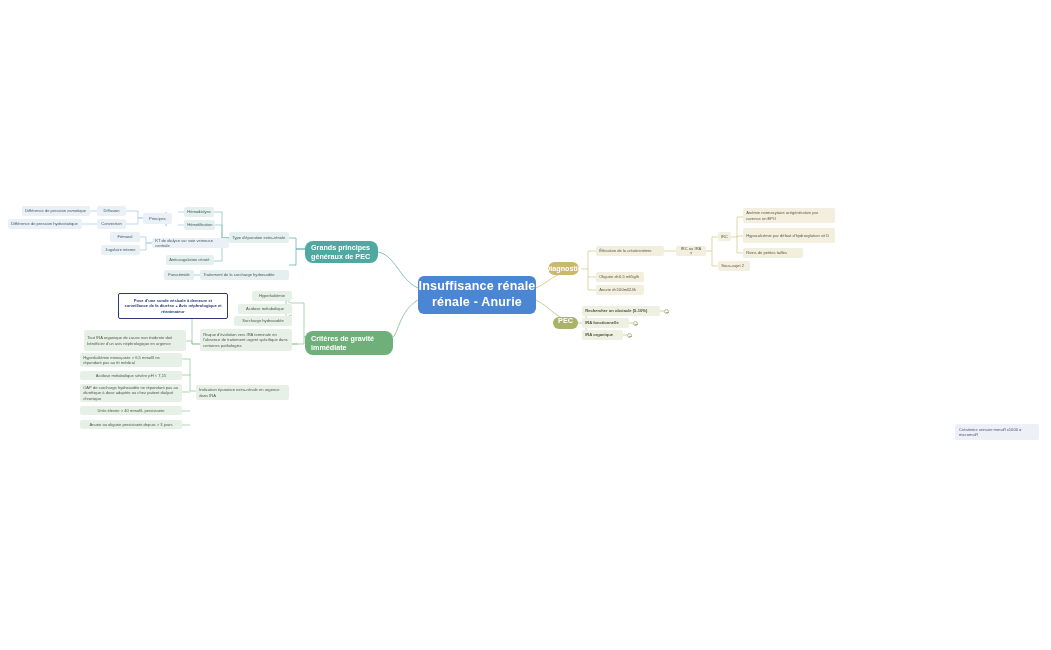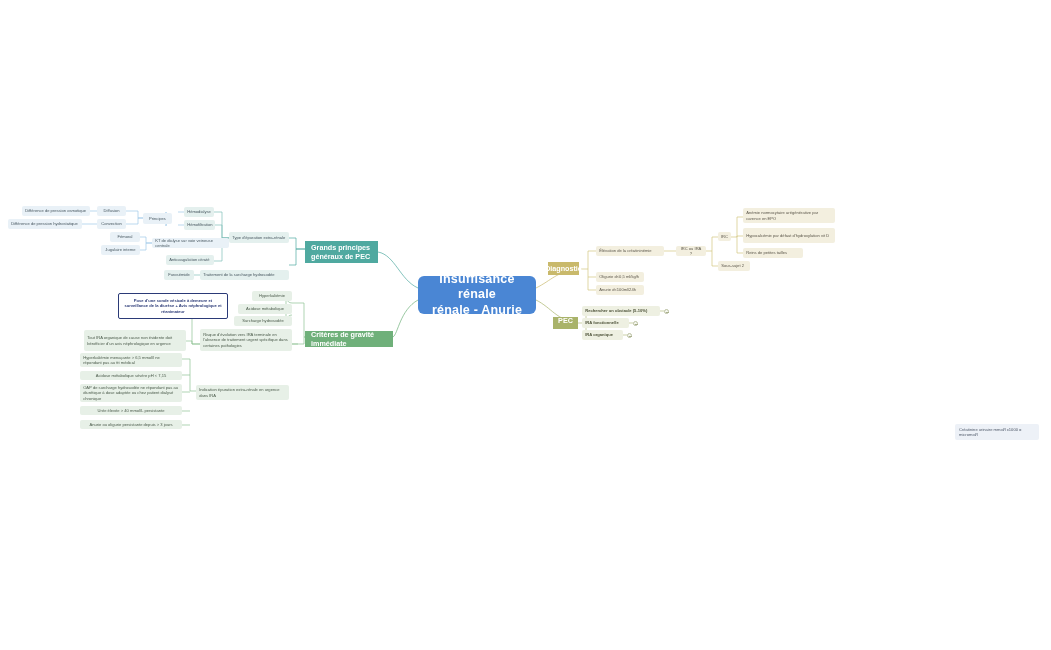--- a/index.html
+++ b/index.html
@@ -6,24 +6,24 @@
   body{width:1051px;height:650px;position:relative;overflow:hidden;
        font-family:"Liberation Sans","DejaVu Sans",sans-serif;
        -webkit-font-smoothing:antialiased;}
   #canvas{position:absolute;left:0;top:0;width:1051px;height:650px;}
   svg.edges{position:absolute;left:0;top:0;width:1051px;height:650px;pointer-events:none;}
   .node{position:absolute;box-sizing:border-box;border-radius:3px;
         line-height:1.25;}
   
   .central{background:#4a86d4;color:#ffffff;font-size:12.5px;font-weight:bold;
            border-radius:6px;text-align:center;display:flex;align-items:center;
-           justify-content:center;padding:6px 8px;letter-spacing:.2px;}
+           justify-content:center;padding:6px 0;letter-spacing:.2px;}
   
   .topic{font-size:7.2px;font-weight:bold;color:#ffffff;display:flex;
-         align-items:center;padding:4px 6px;border-radius:0;}
+         align-items:center;padding:4px 6px;border-radius:8px;}
   .topic-teal{background:#4fa9a0;}
   .topic-green{background:#6fb07a;}
   .topic-olive{background:#c9b96b;color:#ffffff;justify-content:center;}
   .topic-olive2{background:#a9b36a;color:#ffffff;justify-content:center;}
   
   .leaf{font-size:4.1px;color:#4a4a48;padding:2.4px 3.2px;border-radius:2px;
         display:flex;align-items:center;}
   .leaf-blue{background:#e9f1f7;color:#46565f;}
   .leaf-teal{background:#e4f0ee;color:#46565f;}
   .leaf-green{background:#e7f0e7;color:#4a5a4a;}
@@ -118,21 +118,21 @@
     <div>
       <div>Insuffisance rénale</div>
       <div>rénale - Anurie</div>
     </div>
   </div>
 
   <div class="node topic topic-teal" style="left:305px;top:241px;width:73px;height:22px;">
     <span>Grands principes généraux de PEC</span>
   </div>
 
-  <div class="node topic topic-green" style="left:305px;top:331px;width:88px;height:16px;">
+  <div class="node topic topic-green" style="left:305px;top:331px;width:88px;height:24px;">
     <span>Critères de gravité immédiate</span>
   </div>
 
   <div class="node topic topic-olive" style="left:548px;top:262px;width:31px;height:13px;">
     <span>Diagnostic</span>
   </div>
 
   <div class="node topic topic-olive2" style="left:553px;top:317px;width:25px;height:12px;align-items:flex-end;">
     <span>PEC</span>
   </div>

